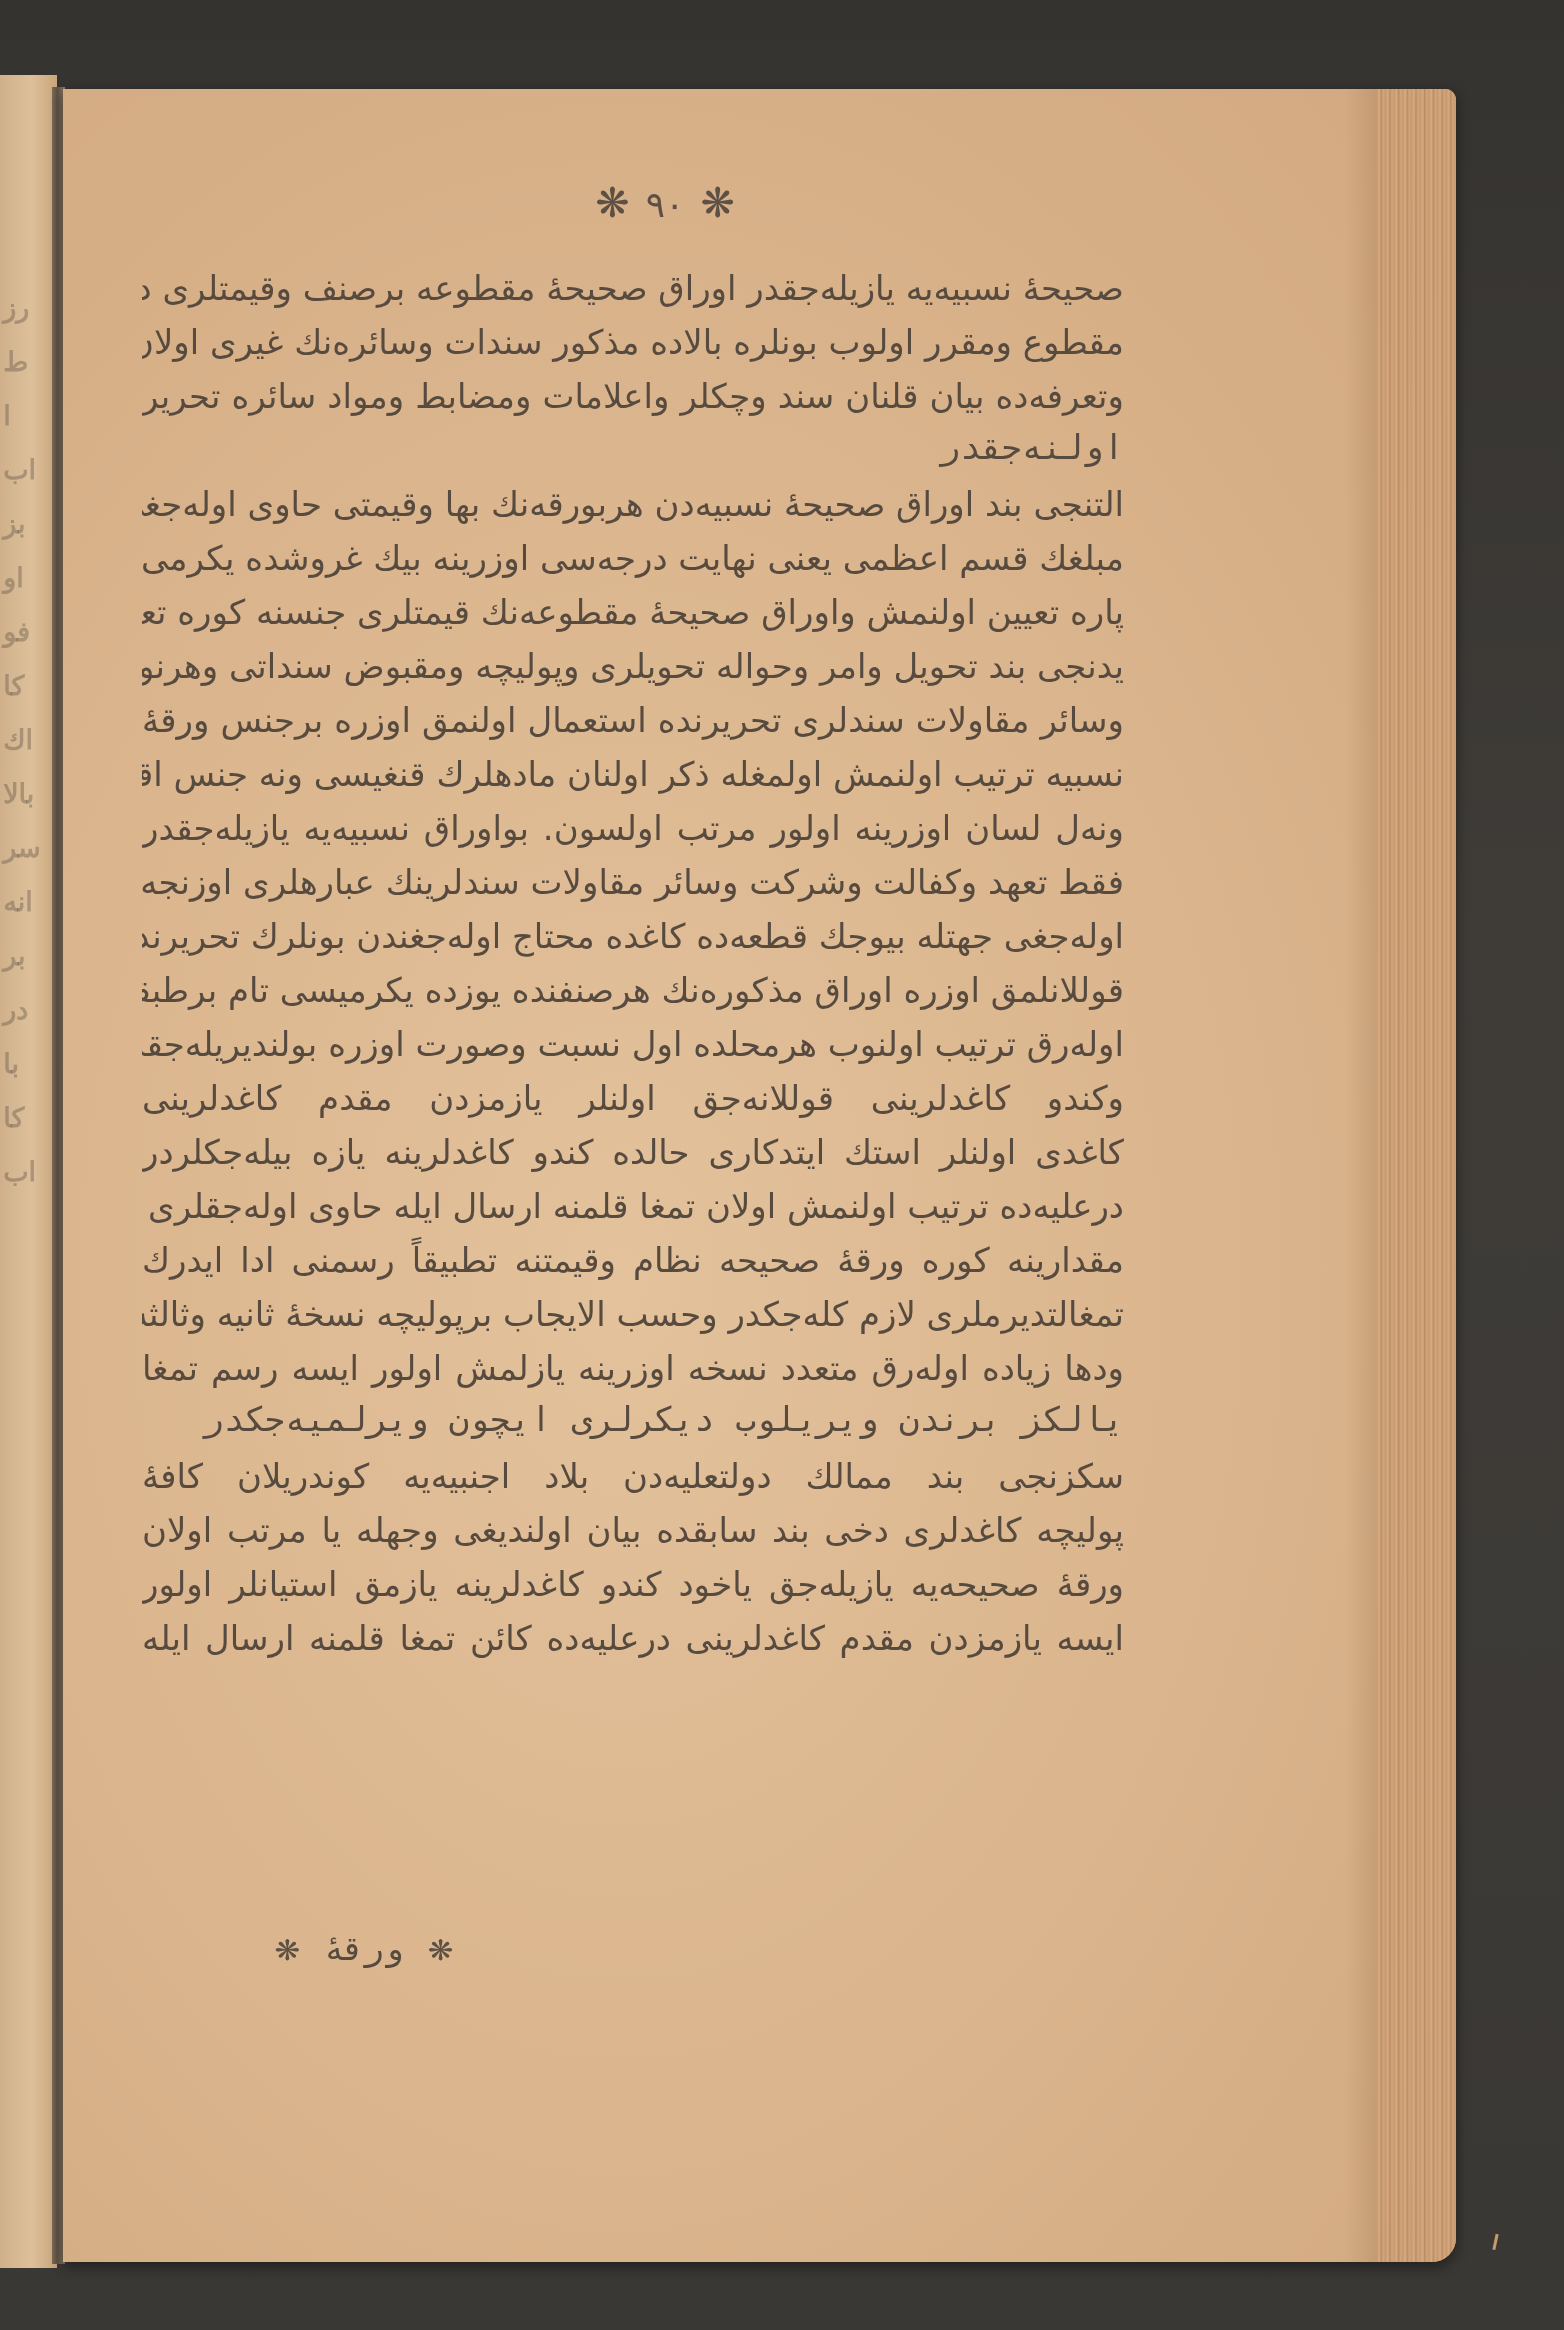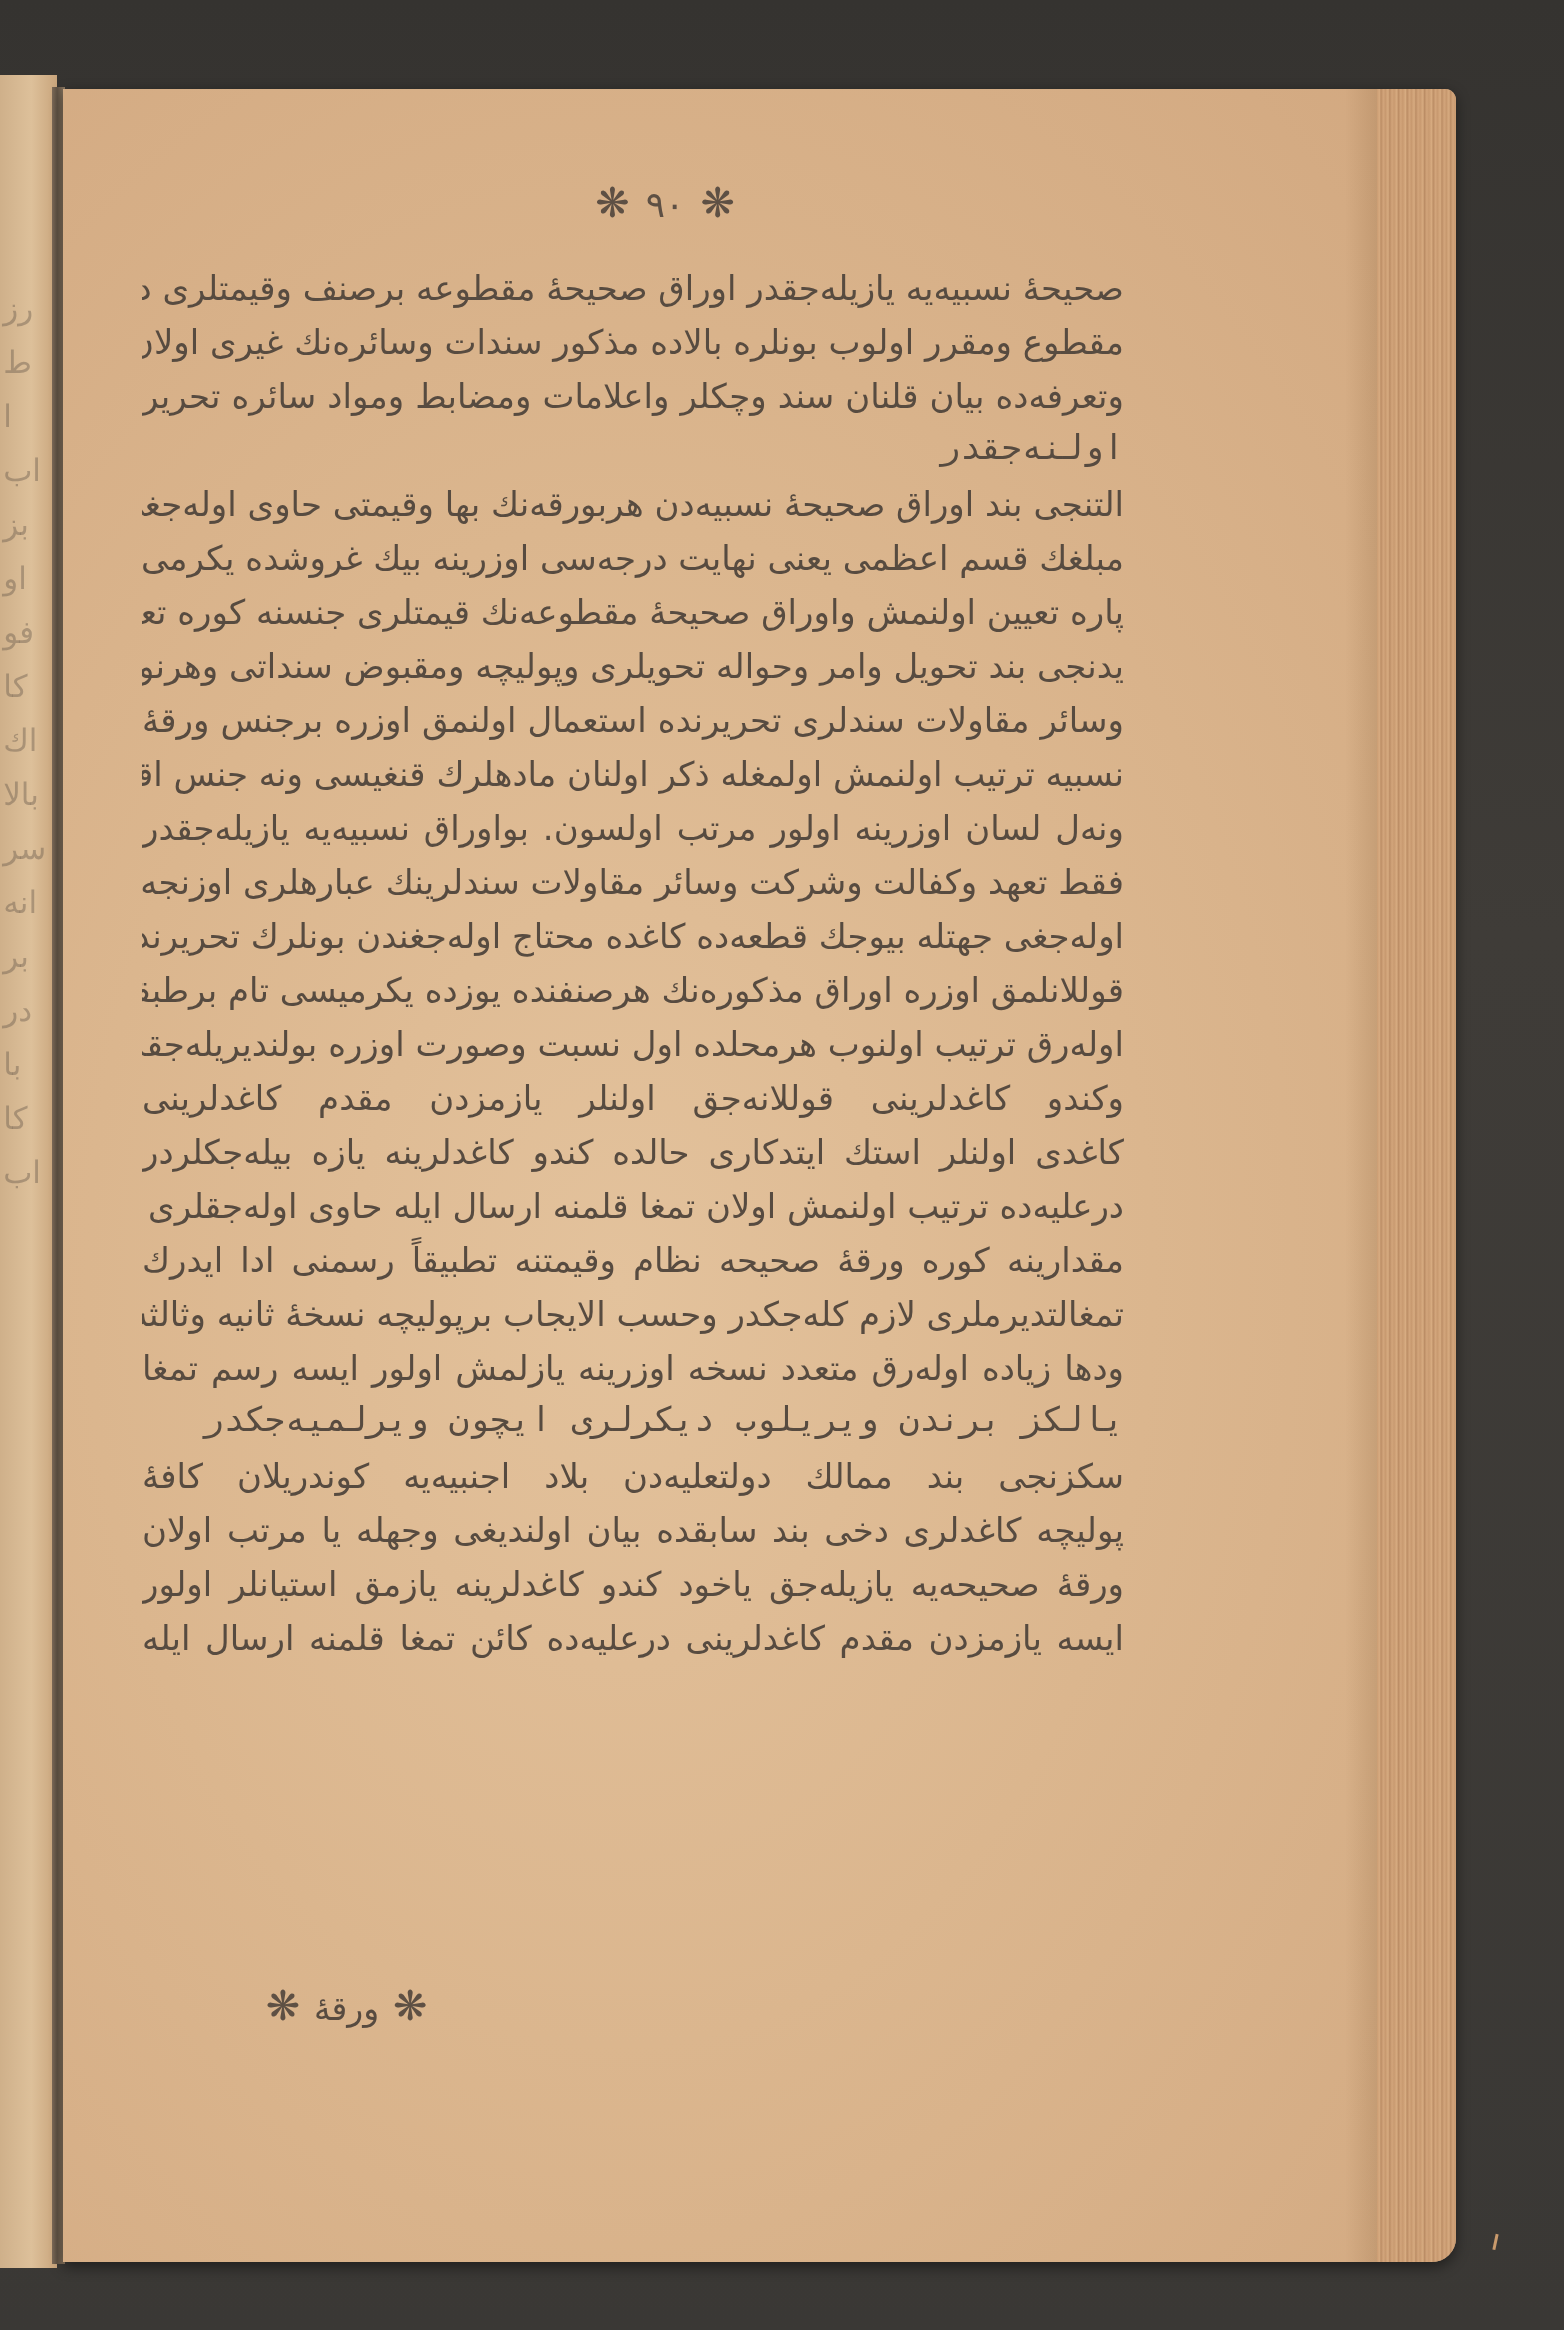--- a/index.html
+++ b/index.html
@@ -25,26 +25,27 @@
     height: 2193px;
     background: linear-gradient(90deg, #cfb08a 0%, #ddc09a 55%, #c9a57c 100%);
     overflow: hidden;
   }
   .left-page-text {
     position: absolute;
     left: 3.2px;
     top: 206px;
     width: 47px;
     font-family: "DejaVu Serif", serif;
-    font-size: 31px;
+    font-size: 27px;
     line-height: 54px;
     color: rgba(110, 95, 80, 0.45);
     direction: rtl;
     text-align: left;
     white-space: pre-line;
+    font-weight: bold;
   }
   .gutter {
     position: absolute;
     left: 52px;
     top: 87px;
     width: 12.7px;
     height: 2177px;
     background: linear-gradient(90deg, #7c6a58 0%, #5f5244 40%, #8e7a63 100%);
   }
   
@@ -115,24 +116,24 @@
     text-align-last: justify;
     overflow: hidden;
   }
   .line.short {
     text-align-last: right;
     font-family: Liberation Mono, monospace;
   }
   .catchword {
     position: absolute;
     left: 261px;
-    top: 1982px;
+    top: 1922px;
     width: 206px;
-    text-align: left;
-    font-family: Liberation Sans, sans-serif;
+    text-align: center;
+    font-family: Liberation Mono, monospace;
     font-size: 33px;
     color: #574b40;
     direction: rtl;
   }
   .speck {
     position: absolute;
     left: 1494px;
     top: 2234px;
     width: 3.2px;
     height: 16px;

